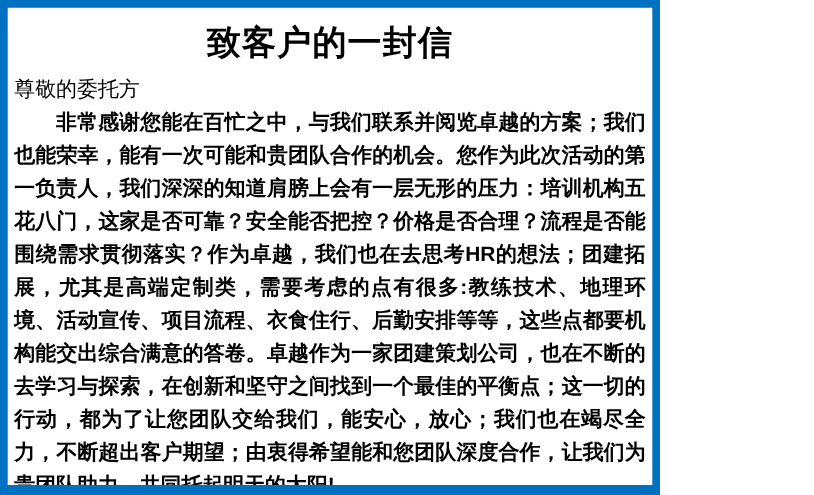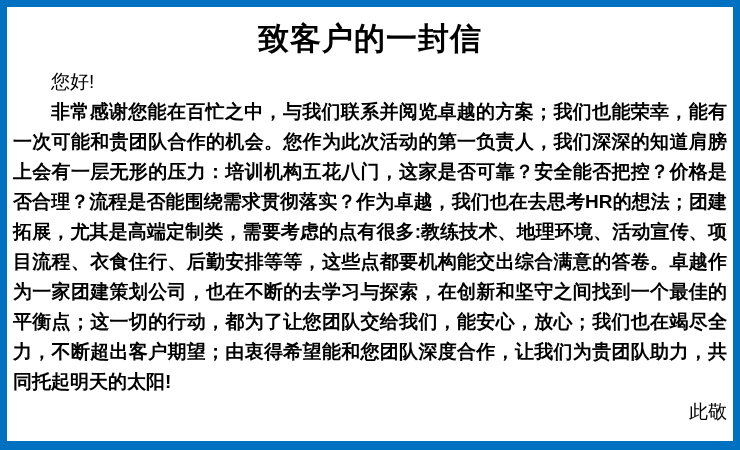--- a/index.html
+++ b/index.html
@@ -1,21 +1,21 @@
 <!DOCTYPE html>
 <html><head>
   <meta charset="utf-8">
   <style>
     html, body {
       margin: 0;
       padding: 0;
       background: #ffffff;
     }
     .page {
-      width: 740px;
+      width: 600px;
       height: 450px;
       box-sizing: border-box;
       background: #ffffff;
       border-style: solid;
       border-color: #0070C0;
       border-width: 7px 7px 9px 7px;
       font-family: "Liberation Sans", "DejaVu Sans", sans-serif;
       color: #000000;
       overflow: hidden;
     }
@@ -51,18 +51,18 @@
       text-align: right;
     }
   </style>
 </head>
 <body>
 
 <div class="page">
   <div class="content">
     <h1 class="letter-title">致客户的一封信</h1>
     <div class="letter-text">
-      <p class="greeting">您好!</p>
+      <p class="salutation">尊敬的委托方</p>
       <p class="body-paragraph">非常感谢您能在百忙之中，与我们联系并阅览卓越的方案；我们也能荣幸，能有一次可能和贵团队合作的机会。您作为此次活动的第一负责人，我们深深的知道肩膀上会有一层无形的压力：培训机构五花八门，这家是否可靠？安全能否把控？价格是否合理？流程是否能围绕需求贯彻落实？作为卓越，我们也在去思考HR的想法；团建拓展，尤其是高端定制类，需要考虑的点有很多:教练技术、地理环境、活动宣传、项目流程、衣食住行、后勤安排等等，这些点都要机构能交出综合满意的答卷。卓越作为一家团建策划公司，也在不断的去学习与探索，在创新和坚守之间找到一个最佳的平衡点；这一切的行动，都为了让您团队交给我们，能安心，放心；我们也在竭尽全力，不断超出客户期望；由衷得希望能和您团队深度合作，让我们为贵团队助力，共同托起明天的太阳!</p>
       <p class="signoff">此敬</p>
     </div>
   </div>
 </div>
 
 </body></html>

